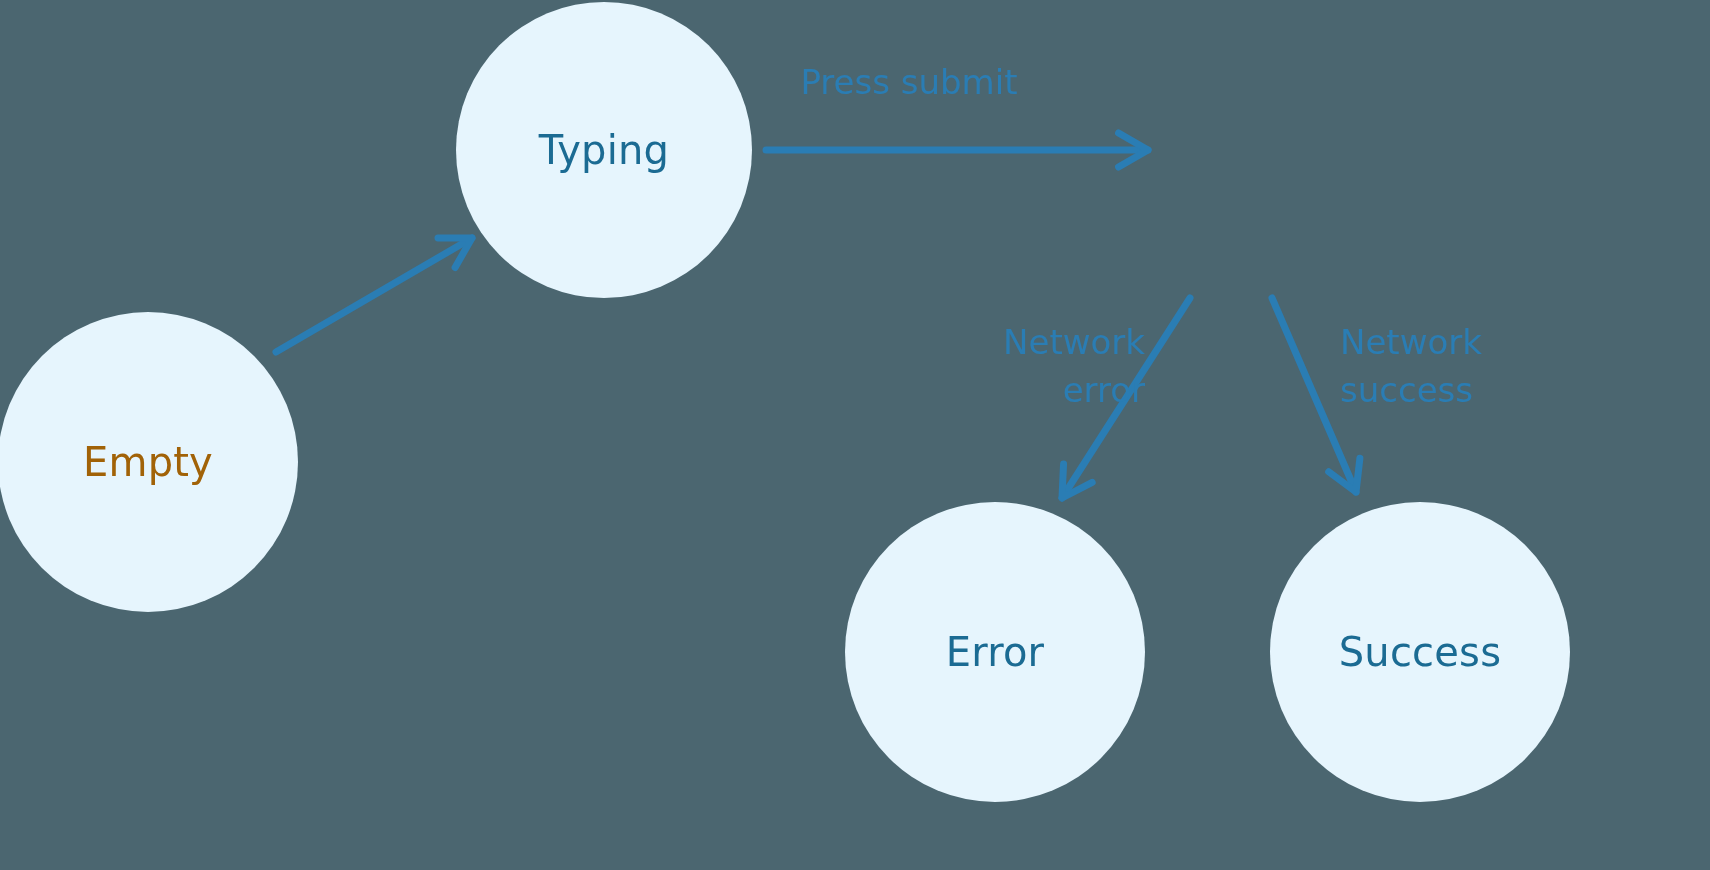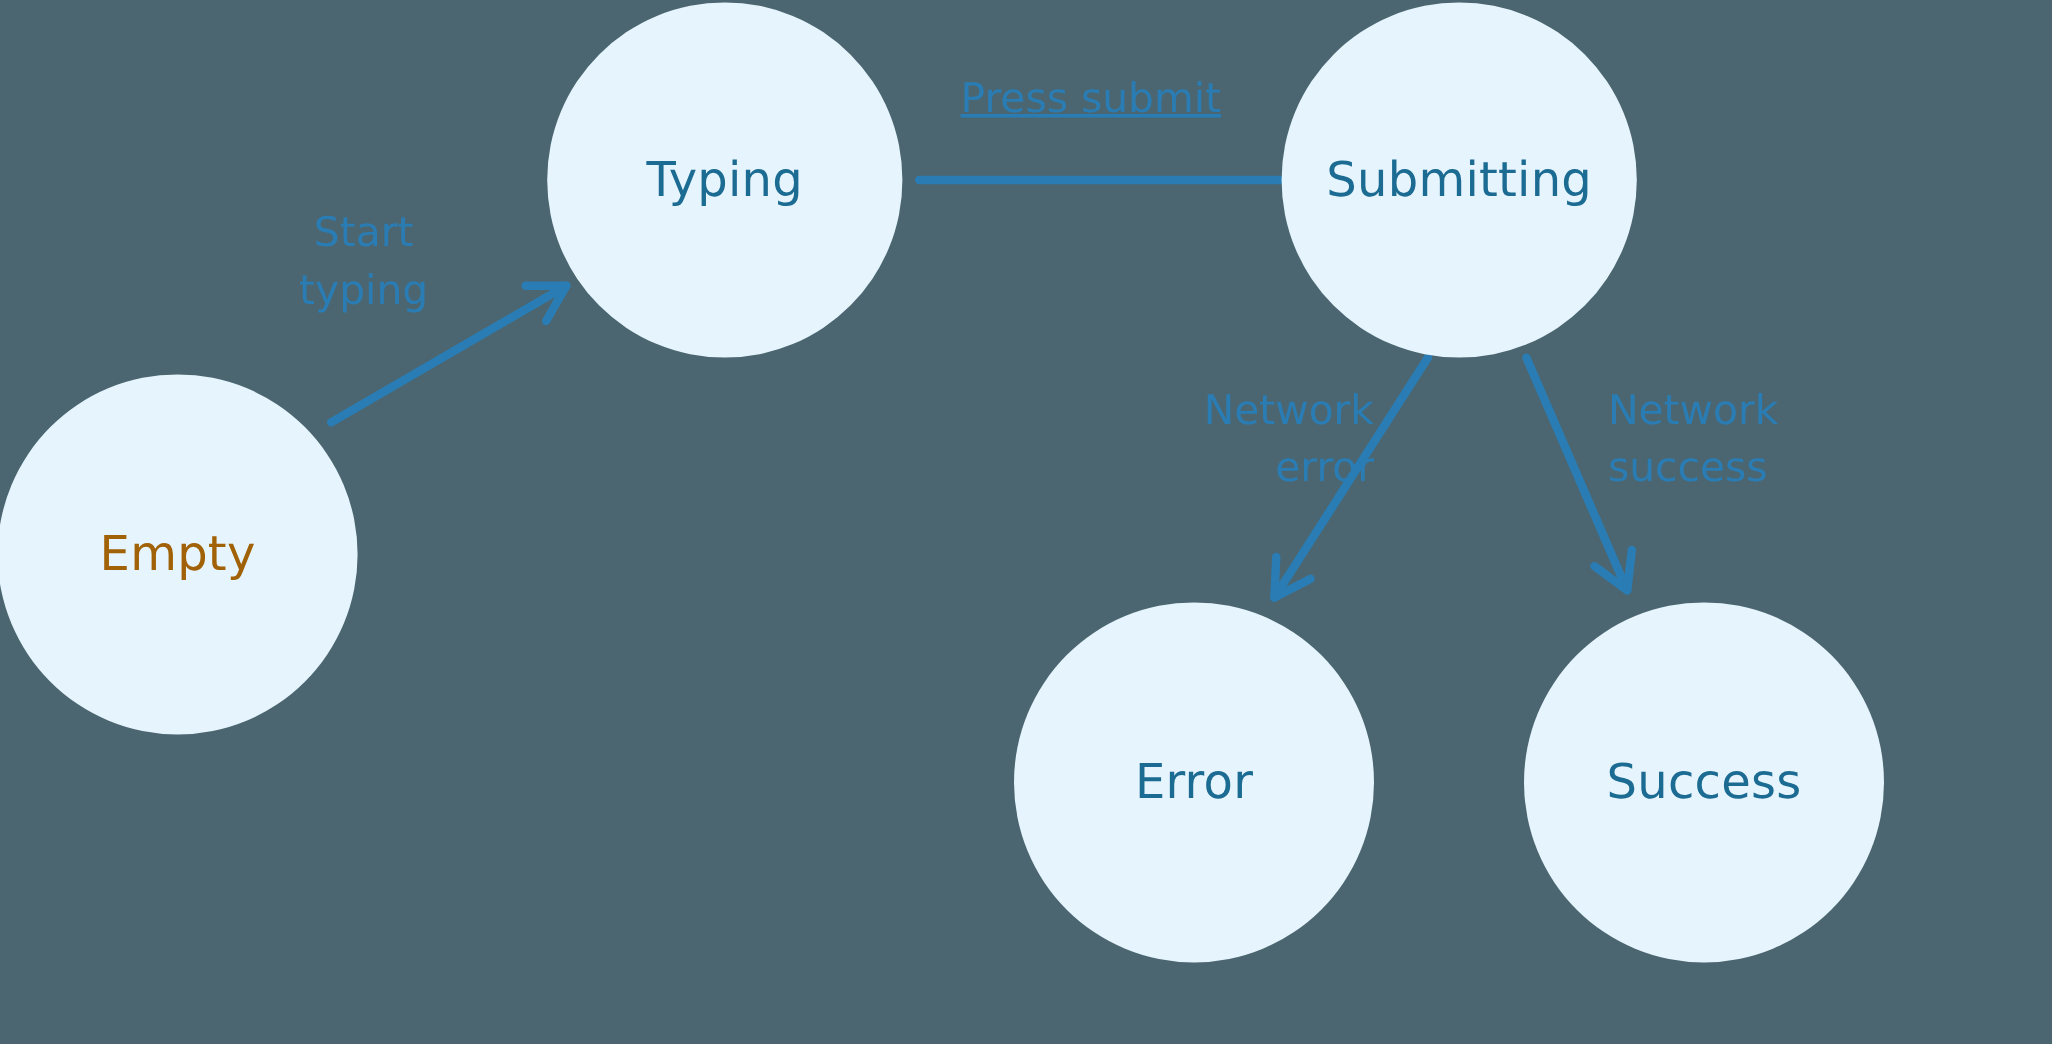--- a/index.html
+++ b/index.html
@@ -69,31 +69,26 @@
         <polyline points="1359.9007219778389,458.22450047665313 1356,492 1328.6999203761918,471.7341259124178"></polyline>
       </g>
   </svg>
 
   <div class="state-node" style="left: -2px; top: 312px; width: 300px; height: 300px; background: rgb(230, 245, 253);">
     <span class="state-label" style="color: #a16207;">Empty</span>
   </div>
   <div class="state-node" style="left: 456px; top: 2px; width: 296px; height: 296px; background: rgb(230, 245, 253);">
     <span class="state-label" style="color: rgb(27, 107, 147);">Typing</span>
   </div>
-  <div class="state-node" style="left: 1068px; top: 2px; width: 296px; height: 296px; background: rgb(230, 245, 253);">
-    <span class="state-label" style="color: rgb(27, 107, 147);">Submitting</span>
-  </div>
   <div class="state-node" style="left: 845px; top: 502px; width: 300px; height: 300px; background: rgb(230, 245, 253);">
     <span class="state-label" style="color: rgb(27, 107, 147);">Error</span>
   </div>
   <div class="state-node" style="left: 1270px; top: 502px; width: 300px; height: 300px; background: rgb(230, 245, 253);">
     <span class="state-label" style="color: rgb(27, 107, 147);">Success</span>
   </div>
 
-  <div class="edge-label" style="left: 248px; top: 170px; width: 110px; text-align: center; color: rgb(42, 125, 180);">Start
-typing</div>
-  <div class="edge-label" style="left: 793px; top: 58px; width: 232px; text-align: center; color: rgb(42, 125, 180); text-decoration: underline;">Press submit</div>
+  <div class="edge-label" style="left: 793px; top: 58px; width: 232px; text-align: center; color: rgb(42, 125, 180);">Press submit</div>
   <div class="edge-label" style="left: 860px; top: 318px; width: 285px; text-align: right; color: rgb(42, 125, 180);">Network
 error</div>
   <div class="edge-label" style="left: 1340px; top: 318px; width: 290px; text-align: left; color: rgb(42, 125, 180);">Network
 success</div>
 
 </div>
 
 </body></html>

